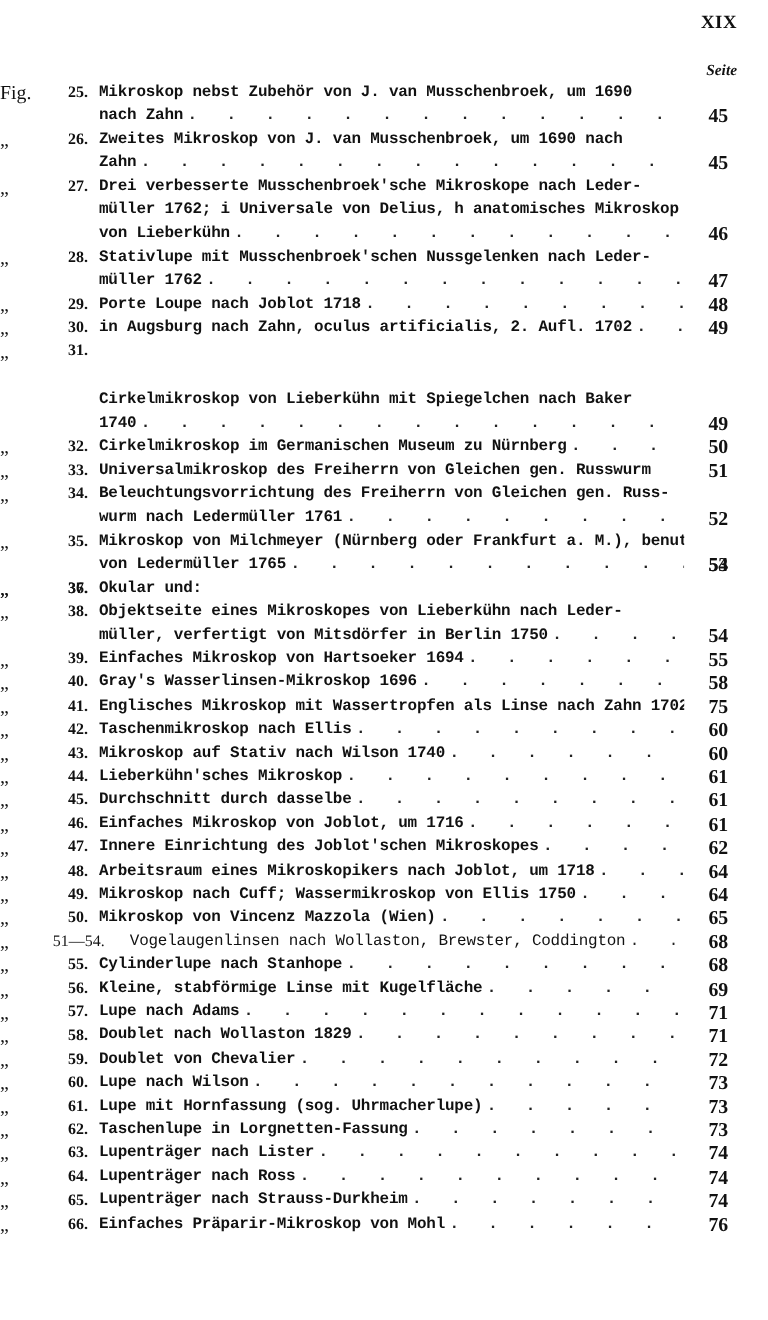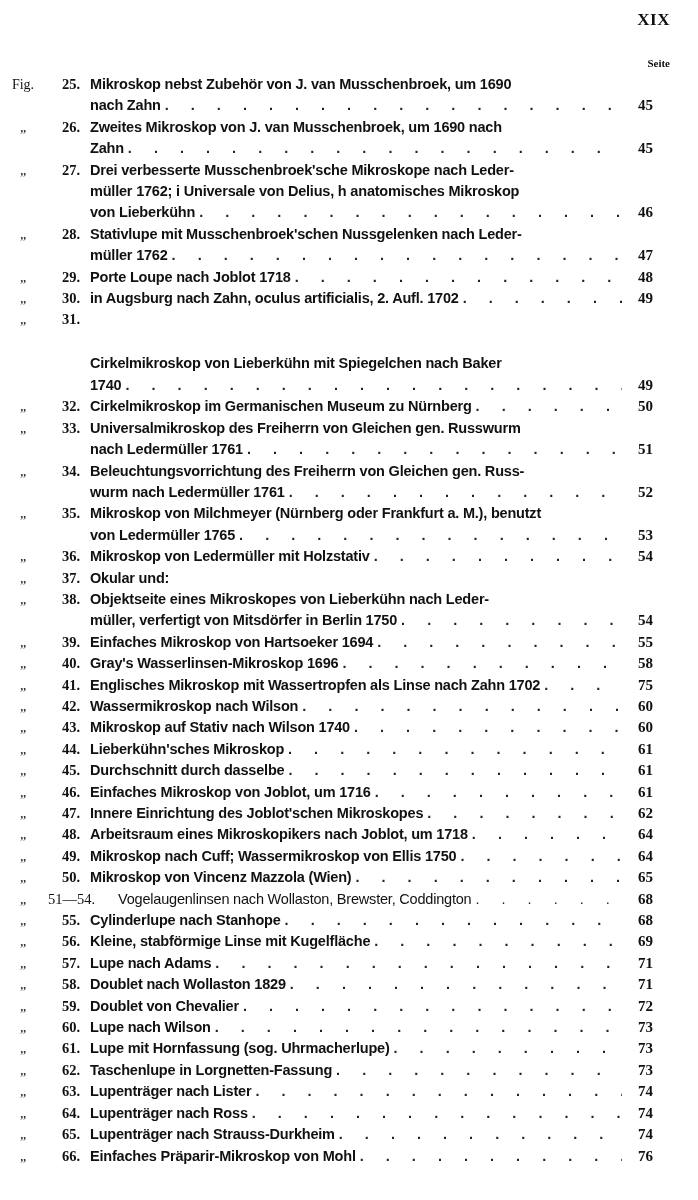--- a/index.html
+++ b/index.html
@@ -7,56 +7,56 @@
       width: 698px; height: 1200px; position: relative; overflow: hidden;
       font-family: "Liberation Serif", "DejaVu Serif", serif;
       color: #111111;
     }
     .page-header {
       position: absolute; top: 10px; right: 28px;
       font-size: 17px; font-weight: bold; letter-spacing: 0.5px; margin-left: 43px;
     }
     .seite-label {
       position: absolute; top: 57px; right: 28px;
-      font-size: 11px; font-weight: bold;
+      font-size: 14px; font-weight: bold; font-style: italic;
     }
     .toc {
       position: absolute; top: 74px; left: 0; width: 698px;
     }
     .entry {
       position: relative; display: flex; align-items: flex-end;
       font-size: 15px; line-height: 21.4px;
     }
     .entry .prefix {
-      position: absolute; left: 0; top: 0; width: 46px; text-align: center;
-      font-size: 14px;
+      position: absolute; left: 0; top: 0; width: 46px; text-align: left;
+      font-size: 18px;
     }
     .entry .num {
       position: absolute; left: 44px; top: 0; width: 36px; text-align: right;
       font-weight: bold; font-size: 14.5px;
     }
     .entry.wide .num { left: 48px; width: 52px; text-align: left; font-weight: normal; }
     .entry .body {
       margin-left: 90px; width: 532px; font-weight: bold;
-      font-family: Liberation Sans, sans-serif;
+      font-family: Liberation Mono, monospace;
       font-stretch: condensed; font-size: 14.5px; letter-spacing: -0.2px;
     }
     .entry.wide .body { margin-left: 118px; width: 504px; font-weight: normal; }
     .entry .line { display: flex; white-space: nowrap; overflow: hidden; }
     .entry .line .t { flex: 0 0 auto; }
     .entry .line .dots {
       flex: 1 1 auto; overflow: hidden; margin-left: 4px;
       letter-spacing: 9px; color: #222;
     }
     .entry .line .dots::before {
       content: ". . . . . . . . . . . . . . . . . . . . . . . . . . . . . . . . . . . . . . . . . . . .";
     }
     .entry .page {
-      position: absolute; right: 30px; bottom: 0; width: 30px; text-align: left;
-      font-weight: bold; font-size: 15px;
+      position: absolute; right: 30px; bottom: 0; width: 30px; text-align: center;
+      font-weight: bold; font-size: 18px;
     }
   </style>
 </head>
 <body>
 
 <div class="page-header">XIX</div>
 <div class="seite-label">Seite</div>
 
 <div class="toc" id="toc">
     <div class="entry">
@@ -165,24 +165,20 @@
       </div>
       <span class="page">50</span>
     </div>
     <div class="entry">
       <span class="prefix">„</span>
       <span class="num">33.</span>
       <div class="body">
         <div class="line" style="justify-content: space-between;">
           <span class="t">Universalmikroskop des Freiherrn von Gleichen gen. Russwurm</span>
         </div>
-        <div class="line">
-          <span class="t">nach Ledermüller 1761</span>
-          <span class="dots"></span>
-        </div>
       </div>
       <span class="page">51</span>
     </div>
     <div class="entry">
       <span class="prefix">„</span>
       <span class="num">34.</span>
       <div class="body">
         <div class="line" style="justify-content: space-between;">
           <span class="t">Beleuchtungsvorrichtung des Freiherrn von Gleichen gen. Russ-</span>
         </div>
@@ -203,26 +199,20 @@
         <div class="line">
           <span class="t">von Ledermüller 1765</span>
           <span class="dots"></span>
         </div>
       </div>
       <span class="page">53</span>
     </div>
     <div class="entry">
       <span class="prefix">„</span>
       <span class="num">36.</span>
-      <div class="body">
-        <div class="line">
-          <span class="t">Mikroskop von Ledermüller mit Holzstativ</span>
-          <span class="dots"></span>
-        </div>
-      </div>
       <span class="page">54</span>
     </div>
     <div class="entry">
       <span class="prefix">„</span>
       <span class="num">37.</span>
       <div class="body">
         <div class="line">
           <span class="t">Okular und:</span>
         </div>
       </div>
@@ -273,21 +263,21 @@
           <span class="dots"></span>
         </div>
       </div>
       <span class="page">75</span>
     </div>
     <div class="entry">
       <span class="prefix">„</span>
       <span class="num">42.</span>
       <div class="body">
         <div class="line">
-          <span class="t">Wassermikroskop nach Wilson</span>
+          <span class="t">Taschenmikroskop nach Ellis</span>
           <span class="dots"></span>
         </div>
       </div>
       <span class="page">60</span>
     </div>
     <div class="entry">
       <span class="prefix">„</span>
       <span class="num">43.</span>
       <div class="body">
         <div class="line">

